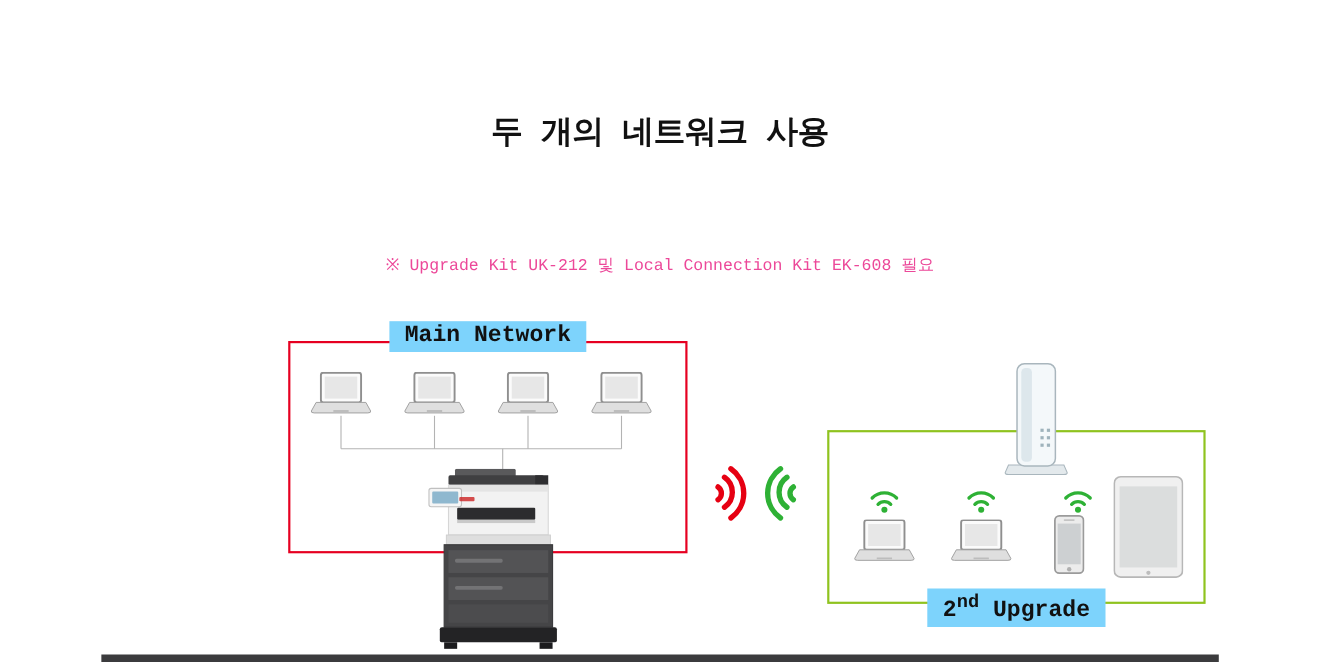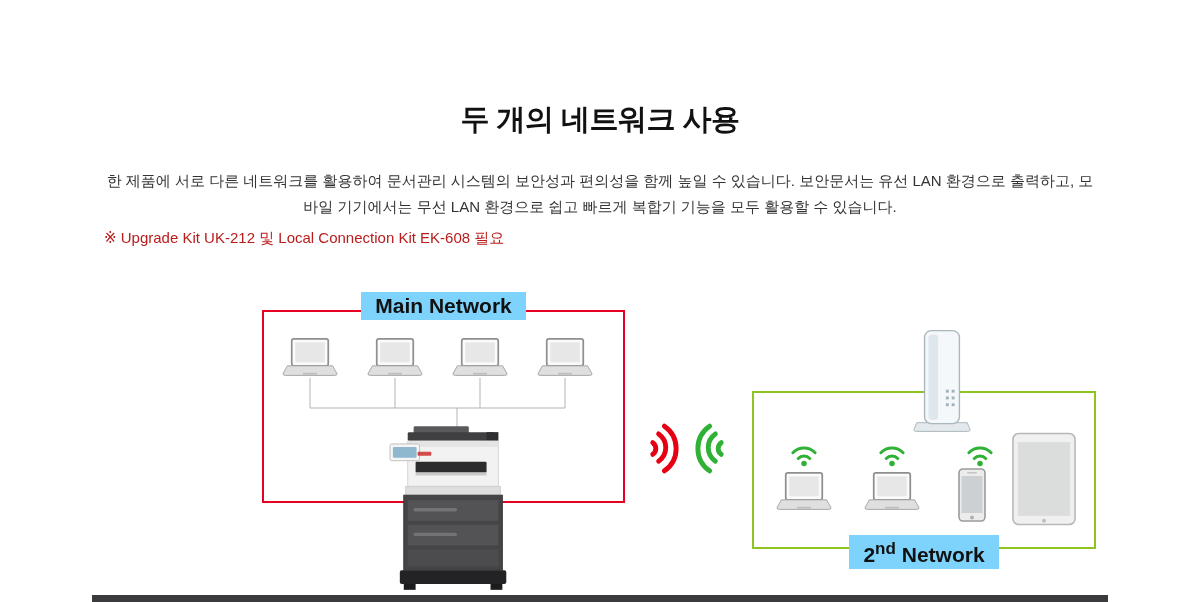--- a/index.html
+++ b/index.html
@@ -1,25 +1,25 @@
 <!DOCTYPE html>
 <html><head>
 <meta charset="utf-8">
 <style>
   * { margin:0; padding:0; box-sizing:border-box; }
   html,body { background:#fff; }
   body { font-family:"Liberation Sans","DejaVu Sans",sans-serif; }
-  .page { position:relative; width:1016px; height:602px; background:#ffffff; overflow:hidden; margin:0 auto; }
+  .page { position:relative; width:1016px; height:602px; background:#ffffff; overflow:hidden; margin:0 auto;font-family:Liberation Mono, monospace; }
 
   .title { position:absolute; top:100px; left:0; right:0; text-align:center;
            font-size:29px; font-weight:700; color:#111; letter-spacing:-0.5px; }
   .desc  { position:absolute; top:168px; left:12px; right:12px; text-align:center;
            font-size:15px; line-height:1.75; color:#333; font-weight:500; }
-  .note  { position:absolute; top:229px; left:12px; right:12px; text-align:left;
-           font-size:15px; color:#b91c1c; font-weight:500; }
+  .note  { position:absolute; top:229px; left:12px; right:12px; text-align:center;
+           font-size:15px; color:#ec4899; font-weight:500; }
 
   .net-box { position:absolute; background:transparent; }
   .net-box.main   { left:170px; top:310px; width:363px; height:193px; border:2px solid #e60021; }
   .net-box.second { left:660px; top:391px; width:344px; height:158px; border:2px solid #8fc31f; }
 
   .net-label { position:absolute; text-align:center; font-size:21px; font-weight:600; color:#111; }
   .net-label.main   { left:170px; top:292px; width:363px; }
   .net-label.second { left:660px; top:535px; width:344px; }
   .net-label .lbl { background:#7dd3fc; padding:0 14px; display:inline-block; line-height:28px; }
   .net-label sup { font-size:17px; font-weight:600; }
@@ -105,21 +105,20 @@
       <rect x="12" y="146" width="108" height="14" rx="2" fill="#232325"></rect>
       <rect x="16" y="160" width="12" height="6" fill="#1c1c1e"></rect>
       <rect x="104" y="160" width="12" height="6" fill="#1c1c1e"></rect>
     </symbol>
   </defs>
 </svg>
 
 <div class="page">
 
   <h1 class="title">두 개의 네트워크 사용</h1>
-  <p class="desc">한 제품에 서로 다른 네트워크를 활용하여 문서관리 시스템의 보안성과 편의성을 함께 높일 수 있습니다. 보안문서는 유선 LAN 환경으로 출력하고, 모바일 기기에서는 무선 LAN 환경으로 쉽고 빠르게 복합기 기능을 모두 활용할 수 있습니다.</p>
   <p class="note">※ Upgrade Kit UK-212 및 Local Connection Kit EK-608 필요</p>
 
   <svg class="lines-svg">
     <g stroke="#b3b3b3" stroke-width="1" fill="none">
       <path d="M218 378 V408"></path>
       <path d="M303 378 V408"></path>
       <path d="M388 378 V408"></path>
       <path d="M473 378 V408"></path>
       <path d="M218 408 H473"></path>
       <path d="M365 408 V430"></path>
@@ -179,18 +178,18 @@
       <use href="#sym-laptop"></use>
     </svg>
   <svg class="abs" style="left:866px; top:468px; width:28px; height:54px">
       <use href="#sym-phone"></use>
     </svg>
   <svg class="abs" style="left:920px; top:432px; width:64px; height:94px">
       <use href="#sym-tablet"></use>
     </svg>
 
   <div class="net-label second">
-    <span class="lbl"><span>2</span><sup>nd</sup><span> Network</span></span>
+    <span class="lbl"><span>2</span><sup>nd</sup><span> Upgrade</span></span>
   </div>
 
   <div class="bottom-bar"></div>
 
 </div>
 
 </body></html>

